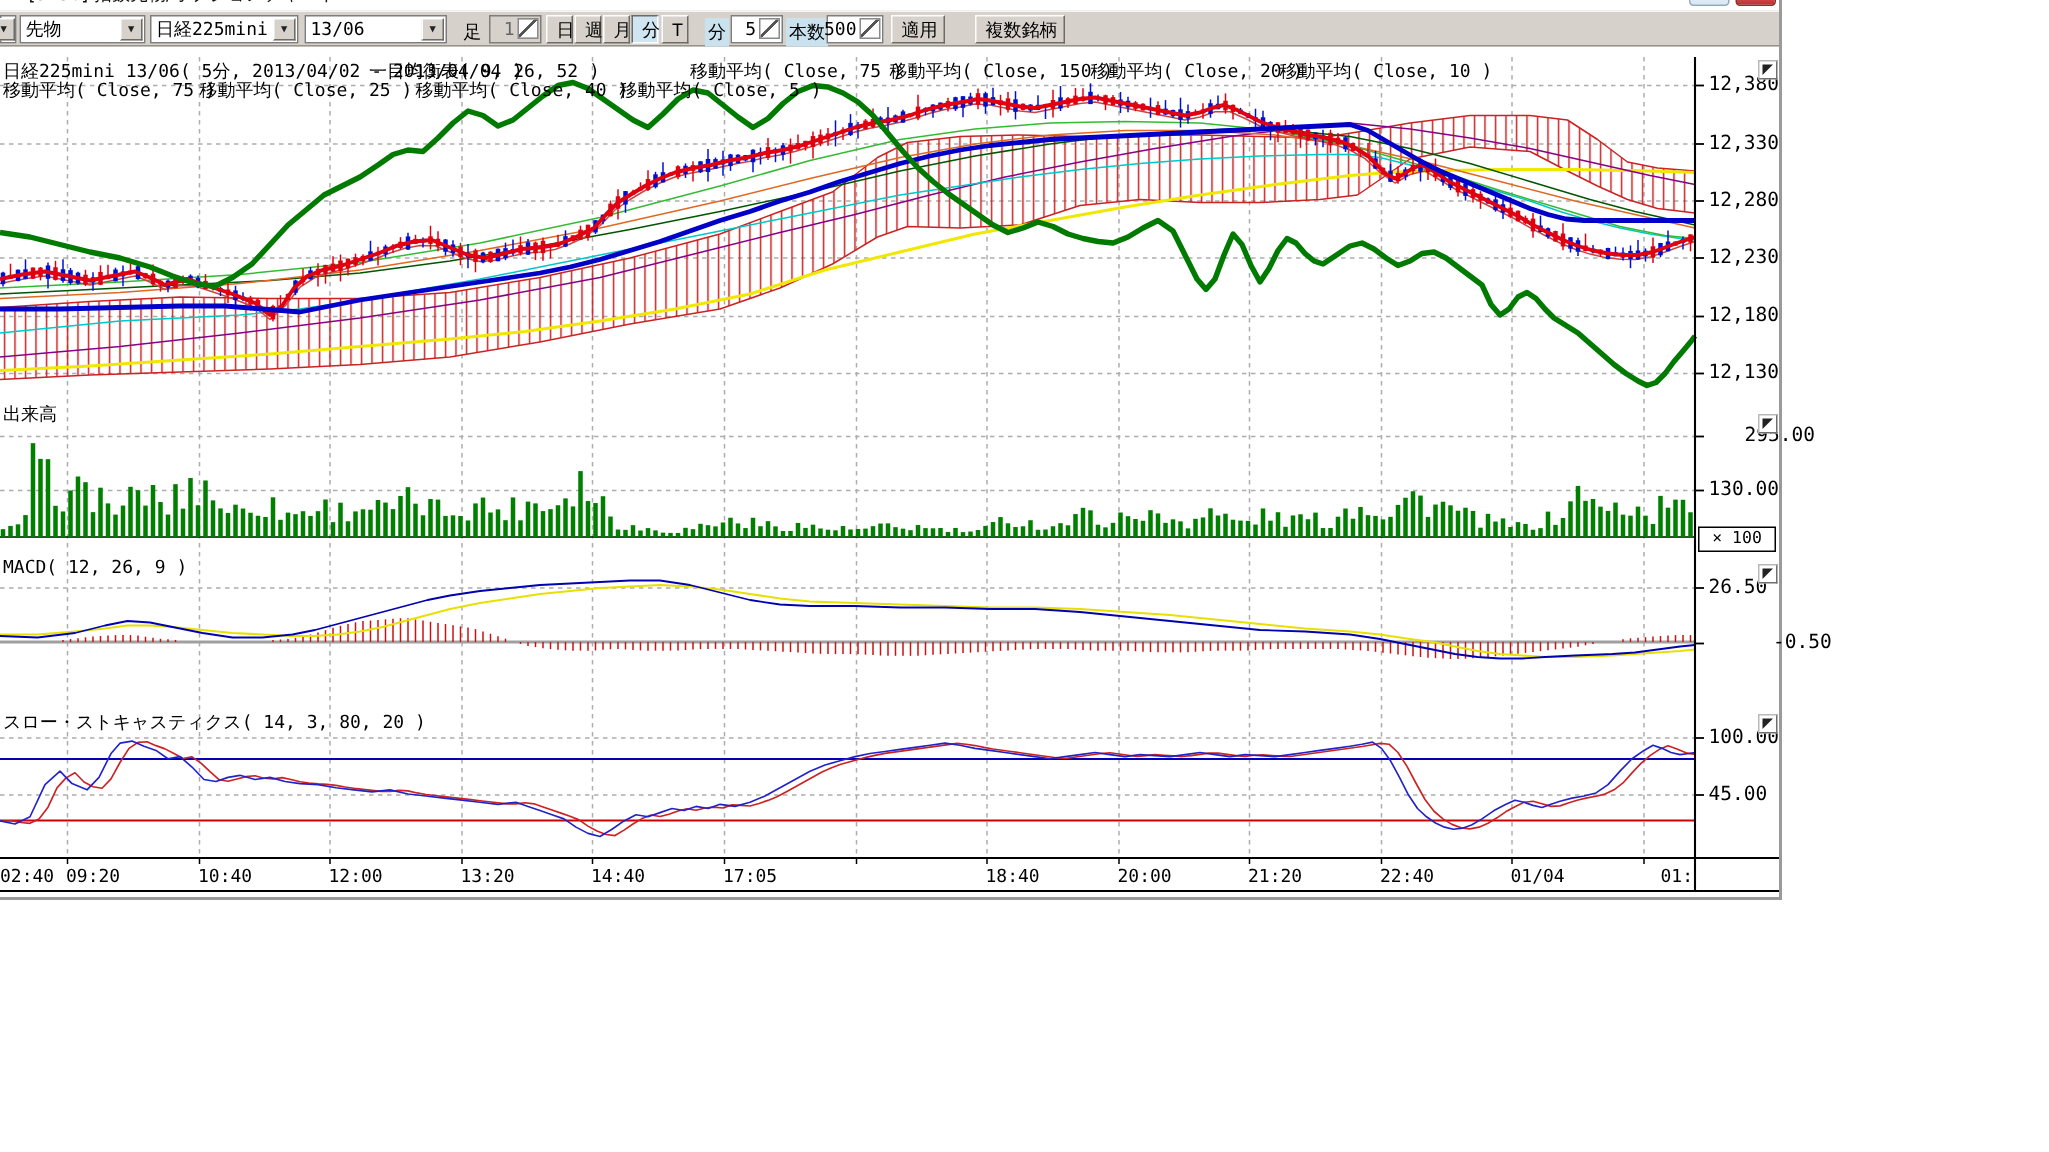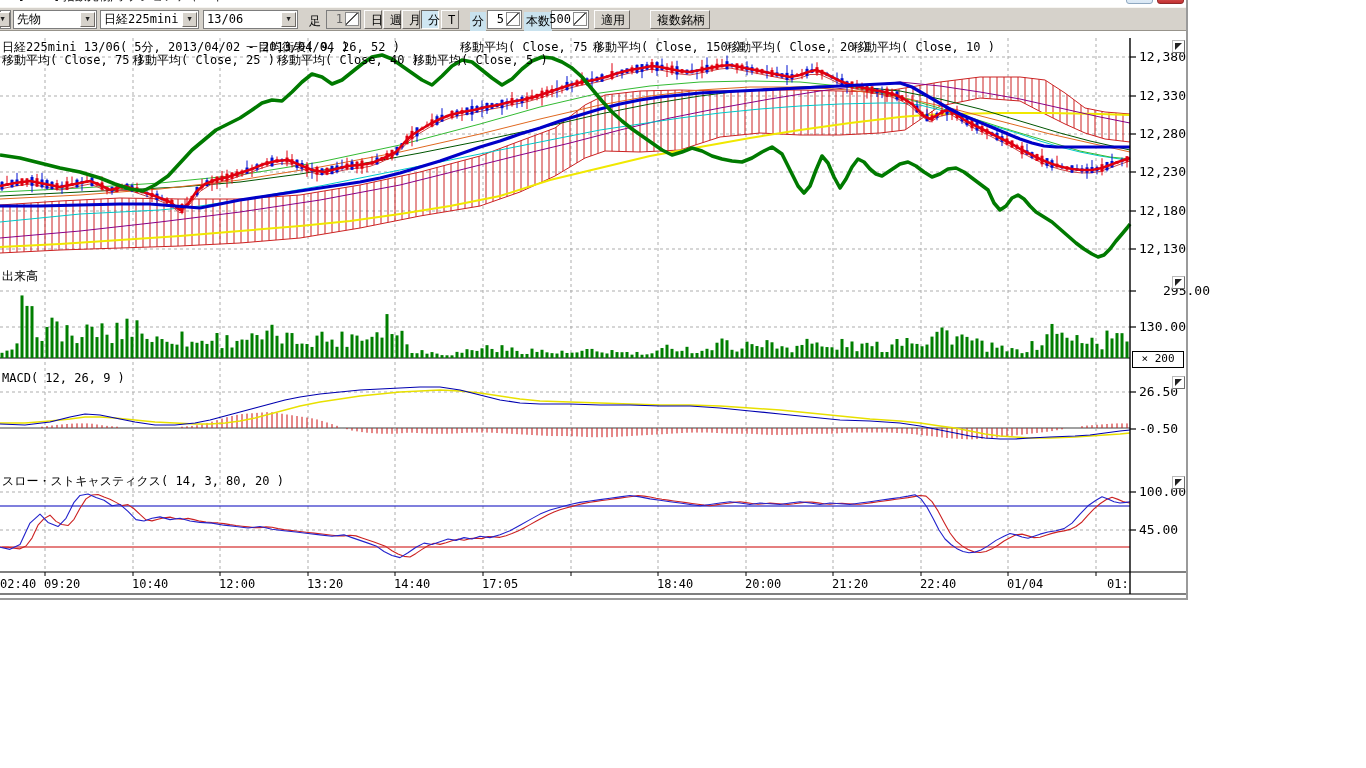--- a/index.html
+++ b/index.html
@@ -1064,41 +1064,41 @@
         <line x1="1130" y1="429" x2="1136" y2="429" stroke="#000" stroke-width="1.2"></line>
         <line x1="1130" y1="492" x2="1136" y2="492" stroke="#000" stroke-width="1.2"></line>
         <line x1="1130" y1="530" x2="1136" y2="530" stroke="#000" stroke-width="1.2"></line>
       </g>
   </svg>
 
   <div id="overlays">
     <span class="panel-label" id="lbl-volume" style="left: 2px; top: 268px;">出来高</span>
     <span class="panel-label" id="lbl-macd" style="left: 2px; top: 371px;">MACD( 12, 26, 9 )</span>
     <span class="panel-label" id="lbl-stoch" style="left: 2px; top: 473px;">スロー・ストキャスティクス( 14, 3, 80, 20 )</span>
-    <span class="x100">× 200</span>
+    <span class="x100">× 100</span>
   <span class="legend-item" style="left: 2px; top: 39px;">日経225mini 13/06( 5分, 2013/04/02 - 2013/04/04 )</span>
       <span class="legend-item" style="left: 246px; top: 39px;">一目均衡表( 9, 26, 52 )</span>
       <span class="legend-item" style="left: 460px; top: 39px;">移動平均( Close, 75 )</span>
       <span class="legend-item" style="left: 593px; top: 39px;">移動平均( Close, 150 )</span>
       <span class="legend-item" style="left: 727px; top: 39px;">移動平均( Close, 20 )</span>
       <span class="legend-item" style="left: 853px; top: 39px;">移動平均( Close, 10 )</span>
       <span class="legend-item" style="left: 2px; top: 52px;">移動平均( Close, 75 )</span>
       <span class="legend-item" style="left: 133px; top: 52px;">移動平均( Close, 25 )</span>
       <span class="legend-item" style="left: 277px; top: 52px;">移動平均( Close, 40 )</span>
       <span class="legend-item" style="left: 413px; top: 52px;">移動平均( Close, 5 )</span>
       <span class="axis-label" style="left: 1139px; top: 49px;">12,380</span>
       <span class="axis-label" style="left: 1139px; top: 88px;">12,330</span>
       <span class="axis-label" style="left: 1139px; top: 126px;">12,280</span>
       <span class="axis-label" style="left: 1139px; top: 164px;">12,230</span>
       <span class="axis-label" style="left: 1139px; top: 203px;">12,180</span>
       <span class="axis-label" style="left: 1139px; top: 241px; text-align: center;">12,130</span>
       <span class="axis-label" style="left: 1139px; top: 283px; margin-left: 24px;">295.00</span>
       <span class="axis-label" style="left: 1139px; top: 319px;">130.00</span>
       <span class="axis-label" style="left: 1139px; top: 384px;">26.50</span>
-      <span class="axis-label" style="left: 1139px; top: 421px;">-0.50</span>
+      <span class="axis-label" style="left: 1182px; top: 421px;">-0.50</span>
       <span class="axis-label" style="left: 1139px; top: 484px;">100.00</span>
       <span class="axis-label" style="left: 1139px; top: 522px;">45.00</span>
       <span class="time-label" style="left: 0px;">02:40</span>
       <span class="time-label" style="left: 44px;">09:20</span>
       <span class="time-label" style="left: 132px;">10:40</span>
       <span class="time-label" style="left: 219px;">12:00</span>
       <span class="time-label" style="left: 307px;">13:20</span>
       <span class="time-label" style="left: 394px;">14:40</span>
       <span class="time-label" style="left: 482px;">17:05</span>
       <span class="time-label" style="left: 657px;">18:40</span>

